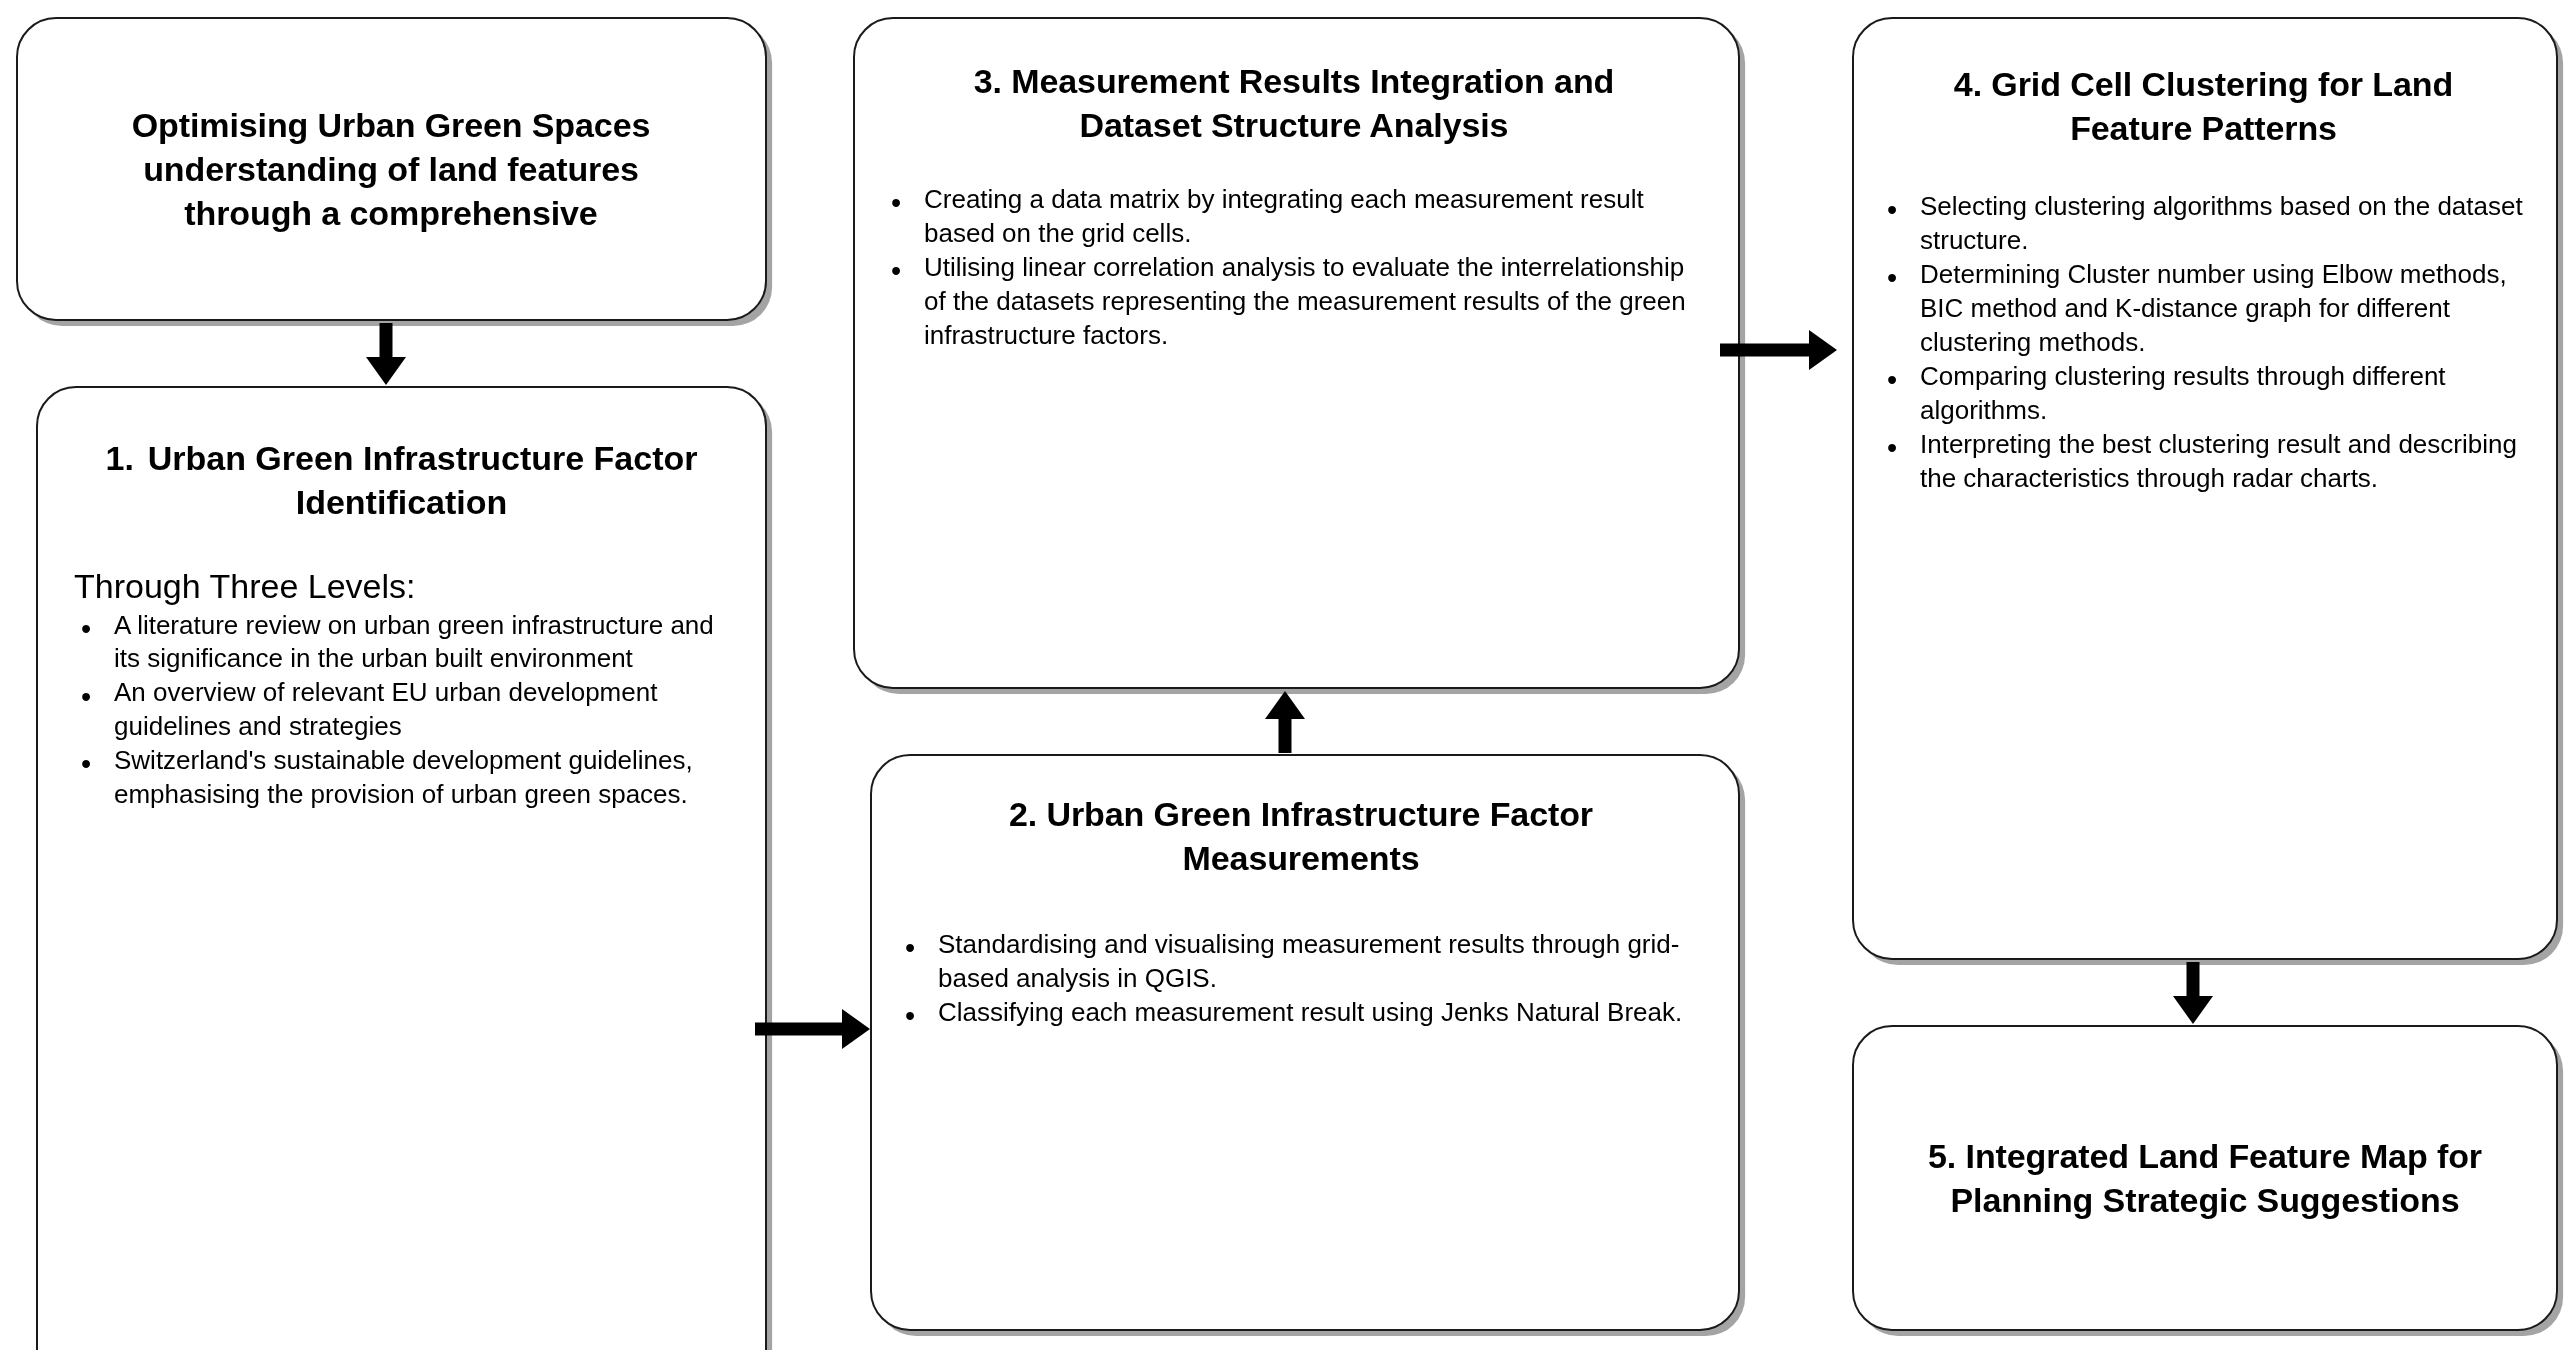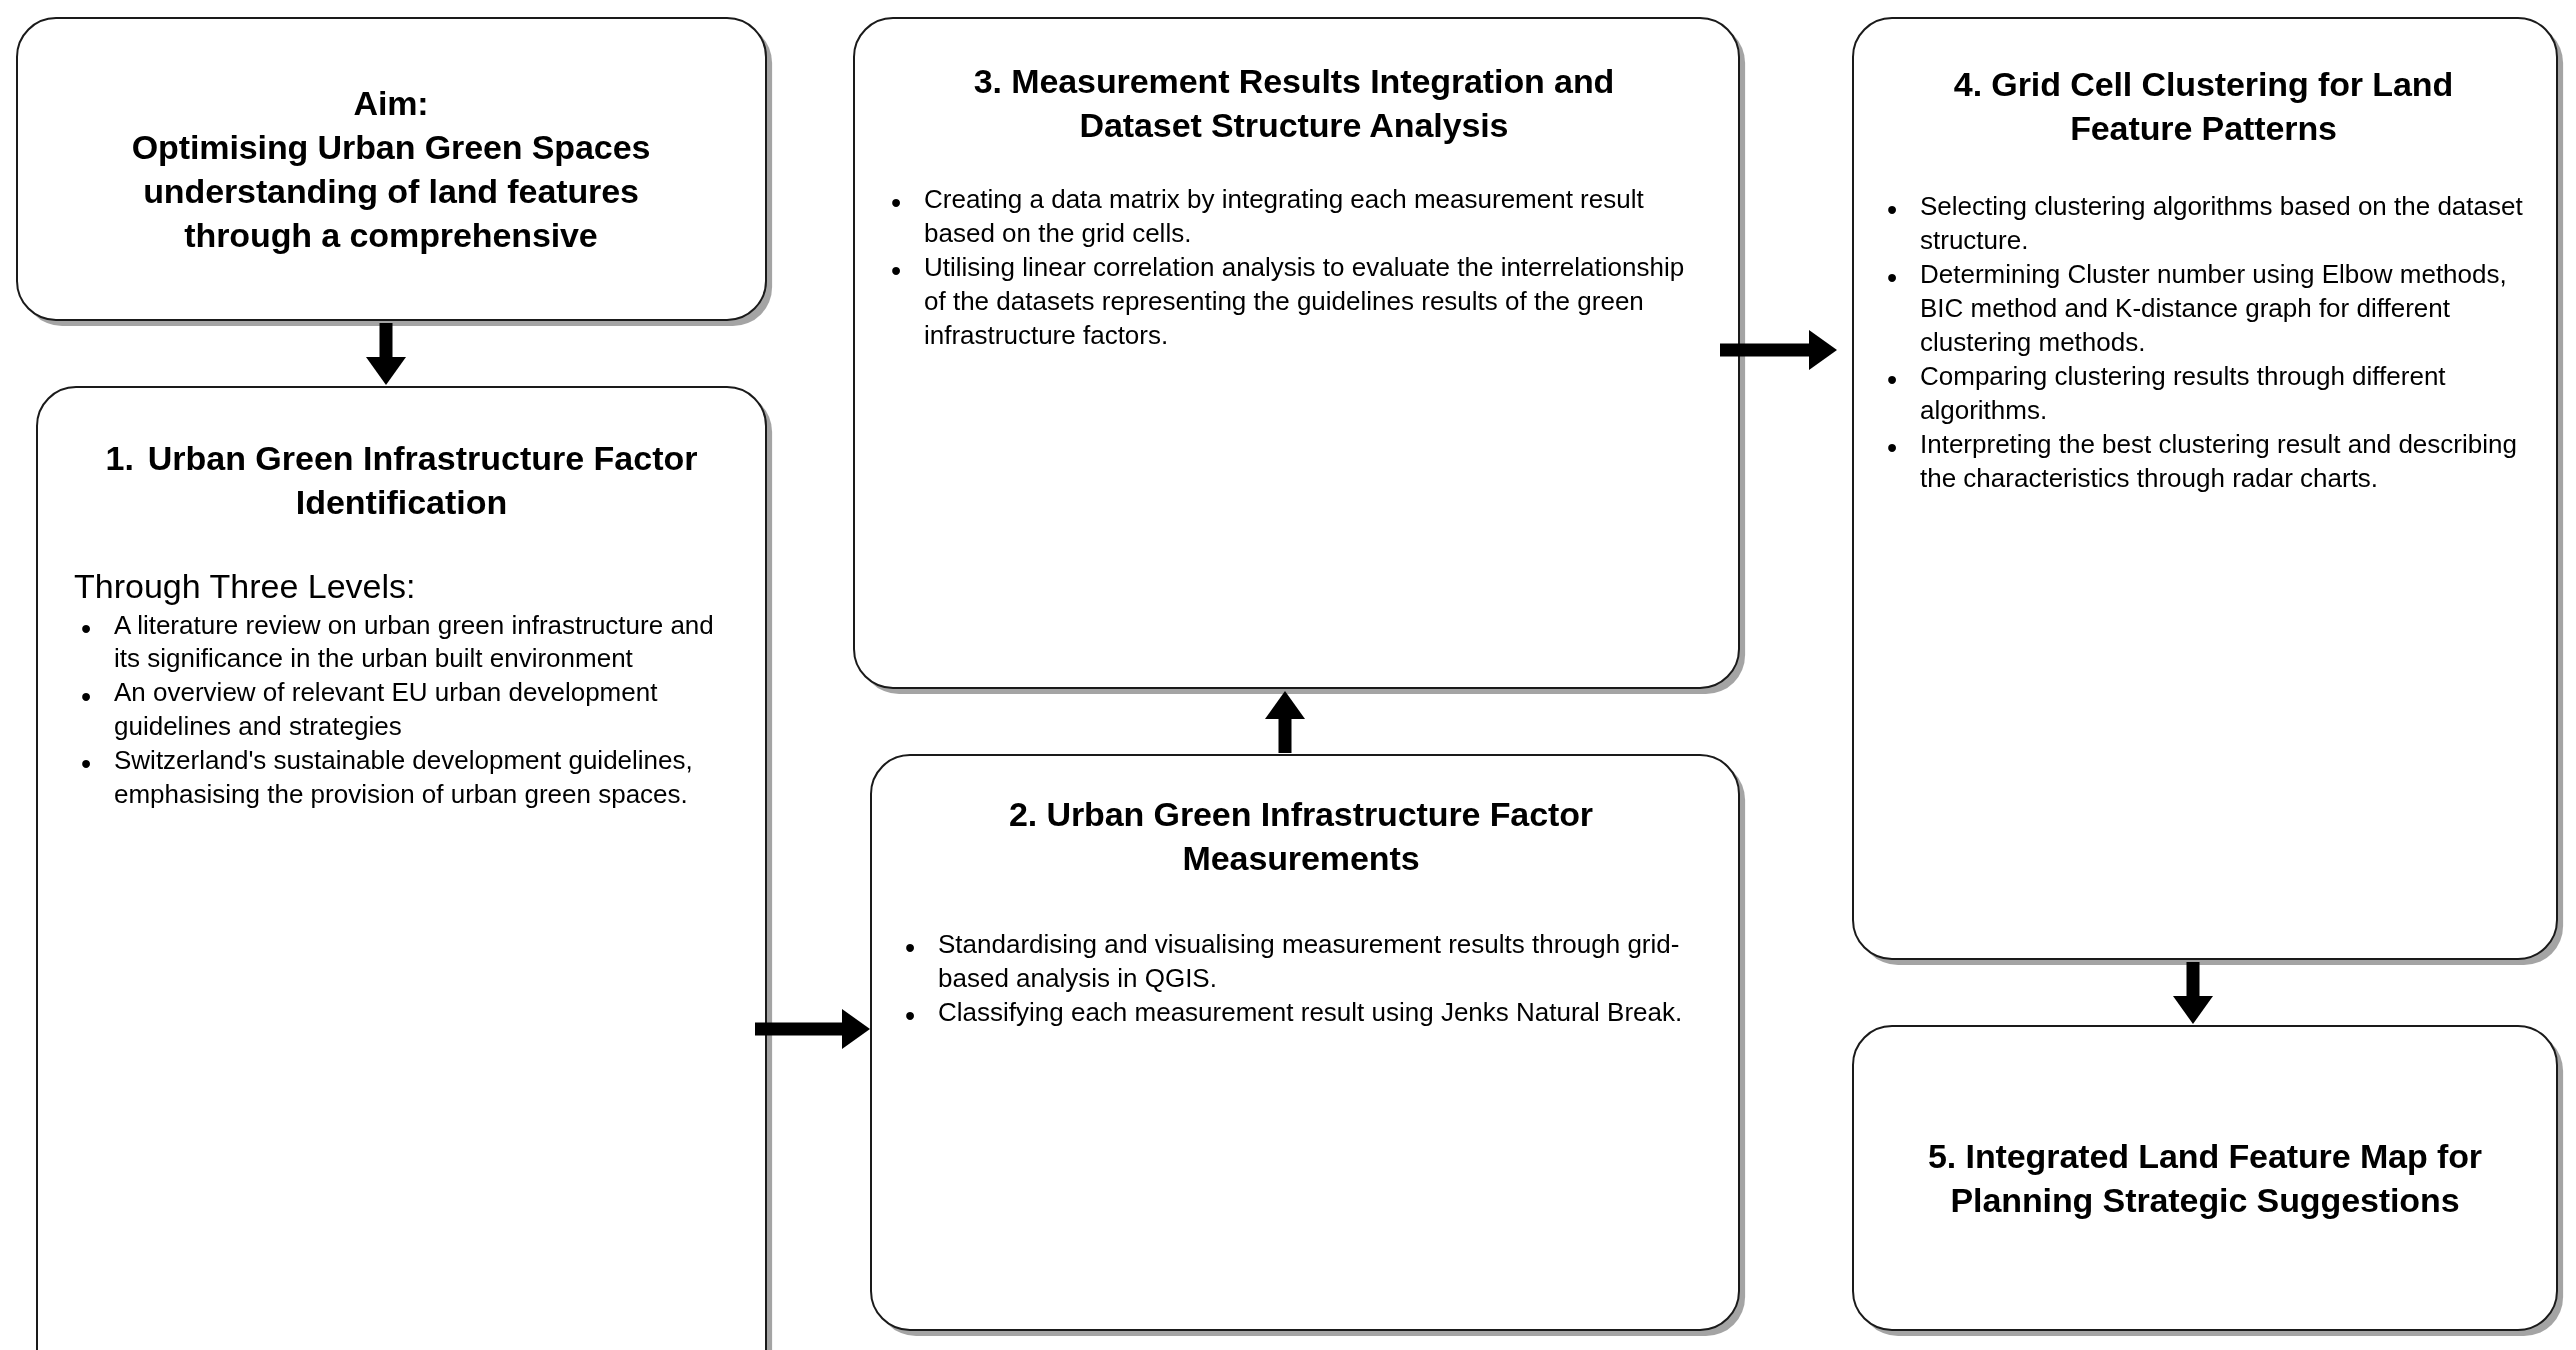--- a/index.html
+++ b/index.html
@@ -144,21 +144,20 @@
     border-left: 28.4px solid #000000;
   }
 </style>
 </head>
 <body>
 
 <div id="canvas">
 
   <div class="node" style="left:15.5px; top:17px; width:751px; height:304px;">
     <div class="node-inner center-v">
-      <div class="node-title">Aim:</div>
       <div class="node-title">Optimising Urban Green Spaces</div>
       <div class="node-title">understanding of land features</div>
       <div class="node-title">through a comprehensive</div>
     </div>
   </div>
 
   <div class="arrow down" style="left:355px; top:323px; width:62px; height:62px;">
     <div class="shaft" style="height:36px;"></div>
     <div class="head"></div>
   </div>
@@ -180,21 +179,21 @@
   <div class="arrow right" style="left:755px; top:999px; width:115px; height:60px;">
     <div class="shaft" style="width:87px;"></div>
     <div class="head"></div>
   </div>
 
   <div class="node" style="left:853px; top:17px; width:887px; height:672px;">
     <div class="node-inner" style="padding:40px 34px 26px 29px;">
       <div class="node-title" style="padding:0 45px;">3. Measurement Results Integration and Dataset Structure Analysis</div>
       <ul class="bullets gap-top" style="margin-top:36px;">
         <li>Creating a data matrix by integrating each measurement result based on the grid cells.</li>
-        <li>Utilising linear correlation analysis to evaluate the interrelationship of the datasets representing the guidelines results of the green infrastructure factors.</li>
+        <li>Utilising linear correlation analysis to evaluate the interrelationship of the datasets representing the measurement results of the green infrastructure factors.</li>
       </ul>
     </div>
   </div>
 
   <div class="arrow up" style="left:1254px; top:691px; width:62px; height:62px;">
     <div class="shaft" style="height:36px;"></div>
     <div class="head"></div>
   </div>
 
   <div class="node" style="left:870px; top:754px; width:870px; height:577px;">

